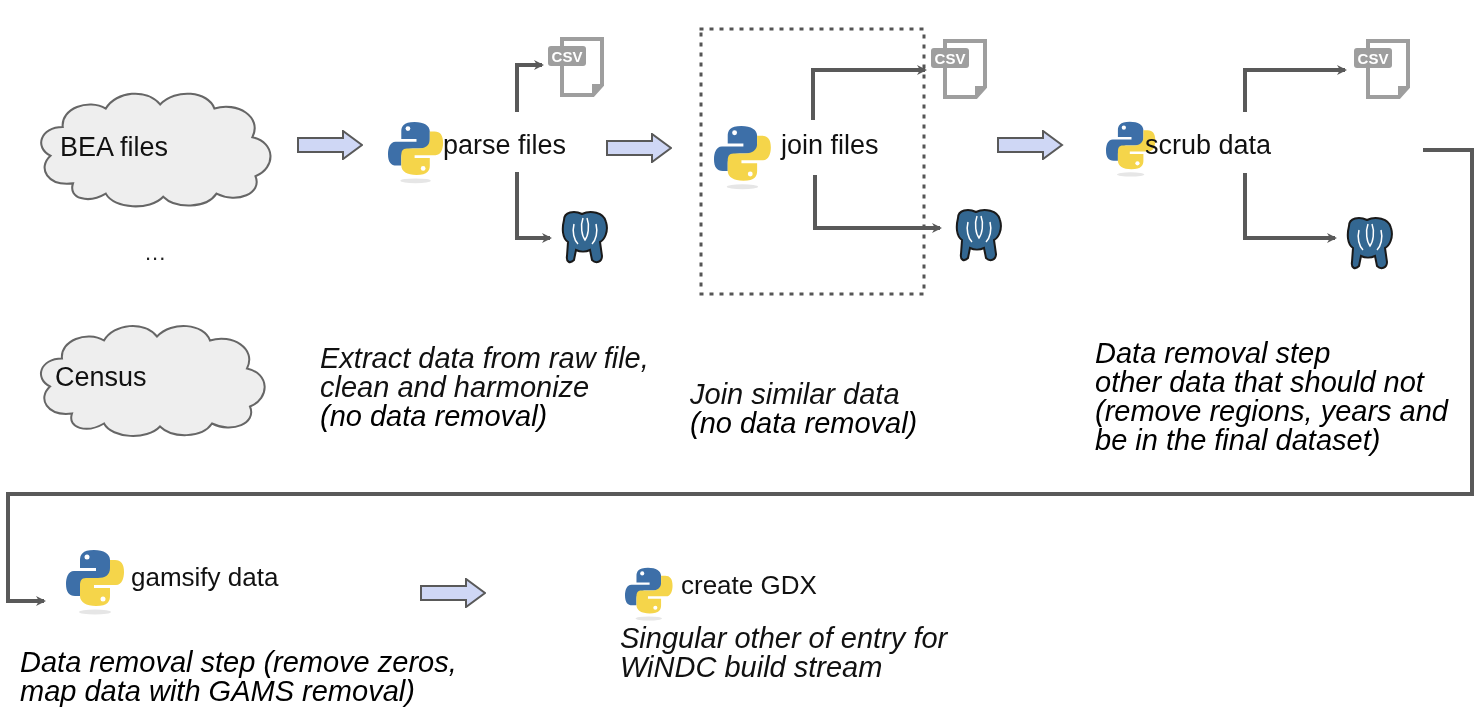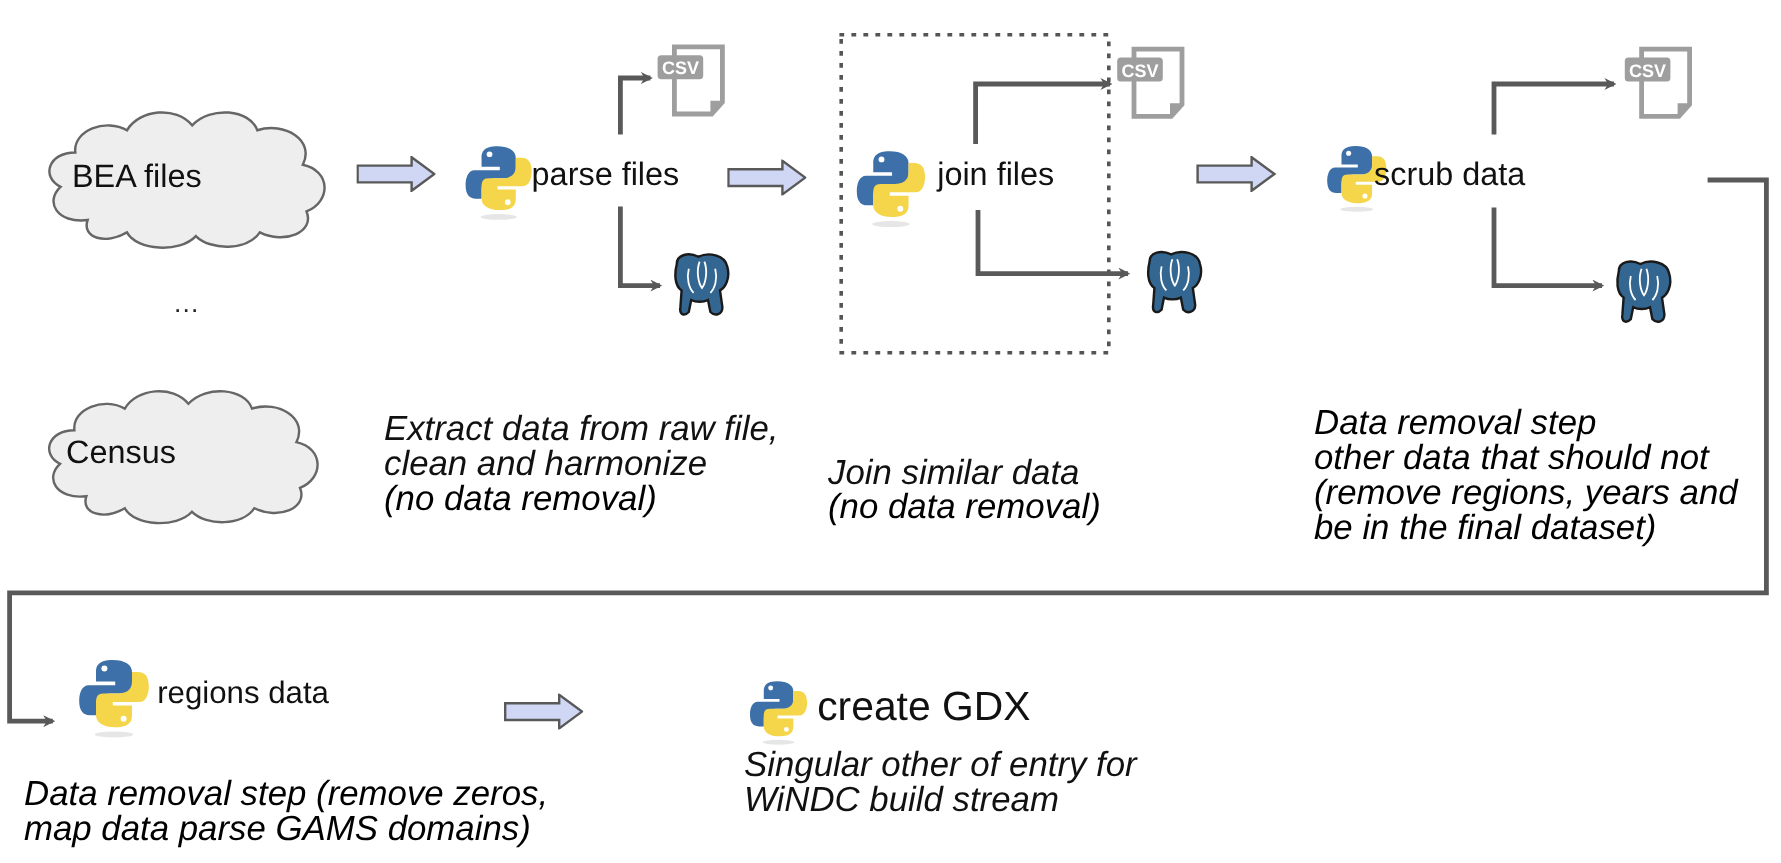--- a/index.html
+++ b/index.html
@@ -120,22 +120,22 @@
 
 <div class="cloud-lbl" style="left:60px; top:130px; width:190px;">BEA files</div>
 <div class="dots" style="left:145px; top:240px;">...</div>
 <div class="cloud-lbl" style="left:55px; top:338px; width:190px;margin-top:22px;">
   <span style="display:block;">Census</span>
 </div>
 
 <div class="lbl" style="left:443px; top:130px;">parse files</div>
 <div class="lbl" style="left:781px; top:130px;">join files</div>
 <div class="lbl" style="left:1145px; top:130px;">scrub data</div>
-<div class="lbl" style="left:131px; top:562px; font-size:26px;">regions data</div>
-<div class="lbl" style="left:681px; top:570px; font-size:34px;">create GDX</div>
+<div class="lbl" style="left:131px; top:562px; font-size:26px;">gamsify data</div>
+<div class="lbl" style="left:681px; top:570px; font-size:26px;">create GDX</div>
 
 <div class="desc" style="left:320px; top:344px; width:360px;">
   <span class="blk">Extract data from raw file,</span>
   <span class="blk">clean and harmonize</span>
   <span class="red">(no data removal)</span>
 </div>
 
 <div class="desc" style="left:690px; top:344px; width:290px;margin-top:36px;">
   <span class="blk">Join similar data</span>
   <span class="red">(no data removal)</span>
@@ -143,19 +143,19 @@
 
 <div class="desc" style="left:1095px; top:339px; width:370px;">
   <span class="red">Data removal step</span>
   <span class="red">other data that should not</span>
   <span class="red">(remove regions, years and</span>
   <span class="red">be in the final dataset)</span>
 </div>
 
 <div class="desc" style="left:20px; top:648px; width:480px;">
   <span class="red">Data removal step (remove zeros,</span>
-  <span class="red">map data parse GAMS domains)</span>
+  <span class="red">map data with GAMS removal)</span>
 </div>
 
 <div class="desc" style="left:620px; top:624px; width:400px;">
   <span class="blk">Singular other of entry for</span>
   <span class="blk">WiNDC build stream</span>
 </div>
 
 </body></html>

